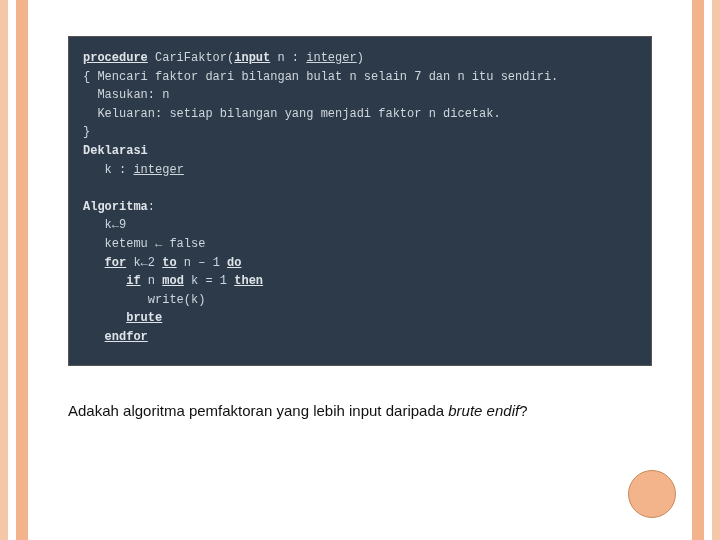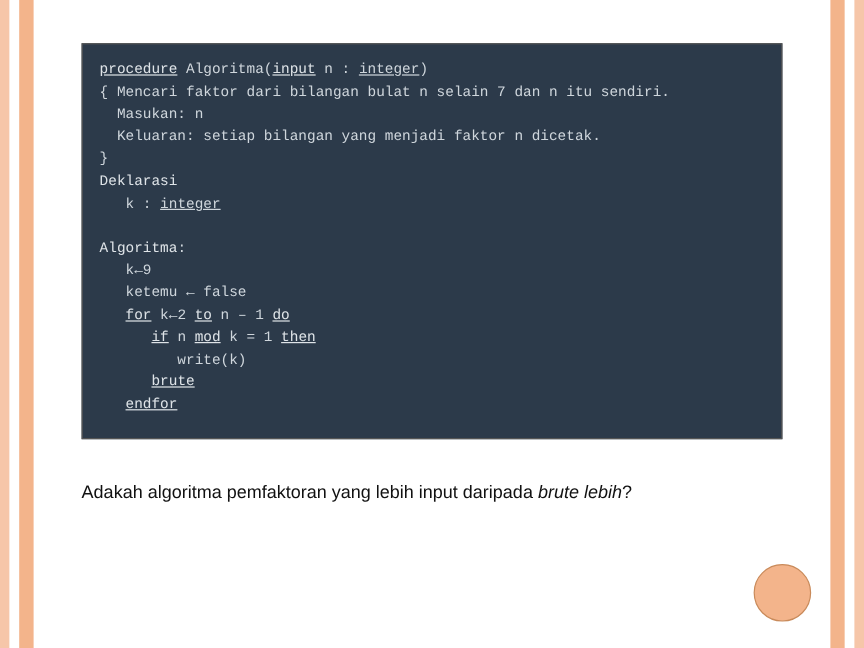--- a/index.html
+++ b/index.html
@@ -29,21 +29,21 @@
   .codebox {
     background: #2c3a4a;
     border: 1px solid #555;
     color: #cfd6dc;
     font-family: "Courier New", Courier, monospace;
     font-size: 12px;
     line-height: 1.55;
     padding: 12px 14px 18px 14px;
     white-space: pre;
   }
-  .codebox .bold { font-weight: normal; color: #dfe4e8; }
+  .codebox .bold { font-weight: bold; color: #dfe4e8; }
   .codebox .u { text-decoration: underline; }
   .question {
     margin-top: 36px;
     font-size: 15px;
     color: #111;
   }
   .question .italic { font-style: italic; }
   .corner-circle {
     position: absolute;
     right: 44px;
@@ -63,35 +63,35 @@
   <div class="stripe-b"></div>
   <div class="stripe-c"></div>
 </div>
 <div class="stripes right">
   <div class="stripe-a"></div>
   <div class="stripe-b"></div>
   <div class="stripe-c"></div>
 </div>
 
 <div class="content">
-  <div class="codebox"><span class="bold u">procedure</span><span> Algoritma(</span><span class="bold u">input</span><span> n : </span><span class="u">integer</span><span>)</span>
+  <div class="codebox"><span class="bold u">procedure</span><span> CariFaktor(</span><span class="bold u">input</span><span> n : </span><span class="u">integer</span><span>)</span>
 <span>{ Mencari faktor dari bilangan bulat n selain 7 dan n itu sendiri.</span>
 <span>  Masukan: n</span>
 <span>  Keluaran: setiap bilangan yang menjadi faktor n dicetak.</span>
 <span>}</span>
 <span class="bold">Deklarasi</span>
 <span>   k : </span><span class="u">integer</span>
 
 <span class="bold">Algoritma</span><span>:</span>
 <span>   k←9</span>
 <span>   ketemu ← false</span>
 <span>   </span><span class="bold u">for</span><span> k←2 </span><span class="bold u">to</span><span> n – 1 </span><span class="bold u">do</span>
 <span>      </span><span class="bold u">if</span><span> n </span><span class="bold u">mod</span><span> k = 1 </span><span class="bold u">then</span>
 <span>         write(k)</span>
 <span>      </span><span class="bold u">brute</span>
 <span>   </span><span class="bold u">endfor</span></div>
 
   <p class="question">
-    <span>Adakah algoritma pemfaktoran yang lebih input daripada </span><span class="italic">brute lebih</span><span>?</span>
+    <span>Adakah algoritma pemfaktoran yang lebih input daripada </span><span class="italic">brute endif</span><span>?</span>
   </p>
 </div>
 
 <div class="corner-circle"></div>
 
 </body></html>

